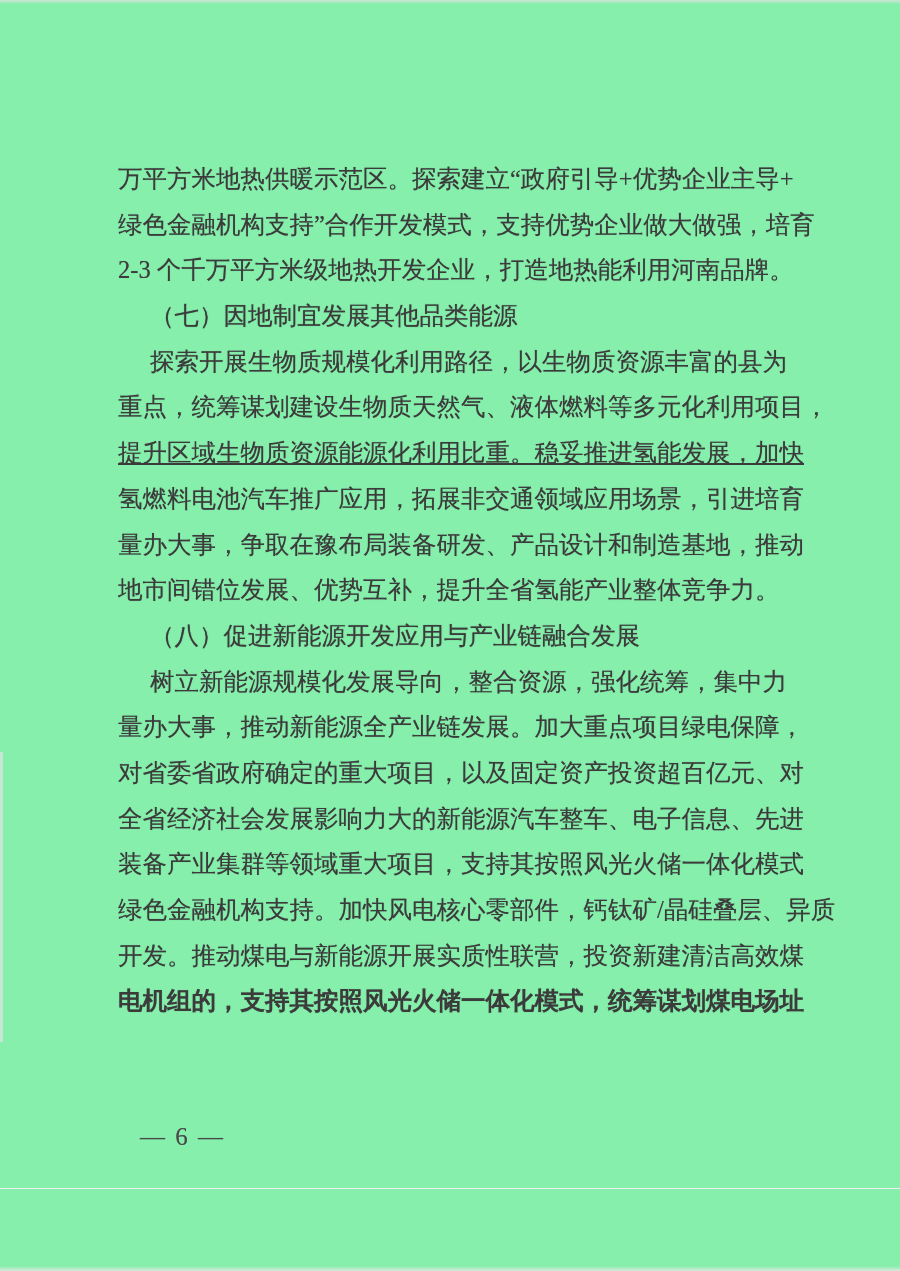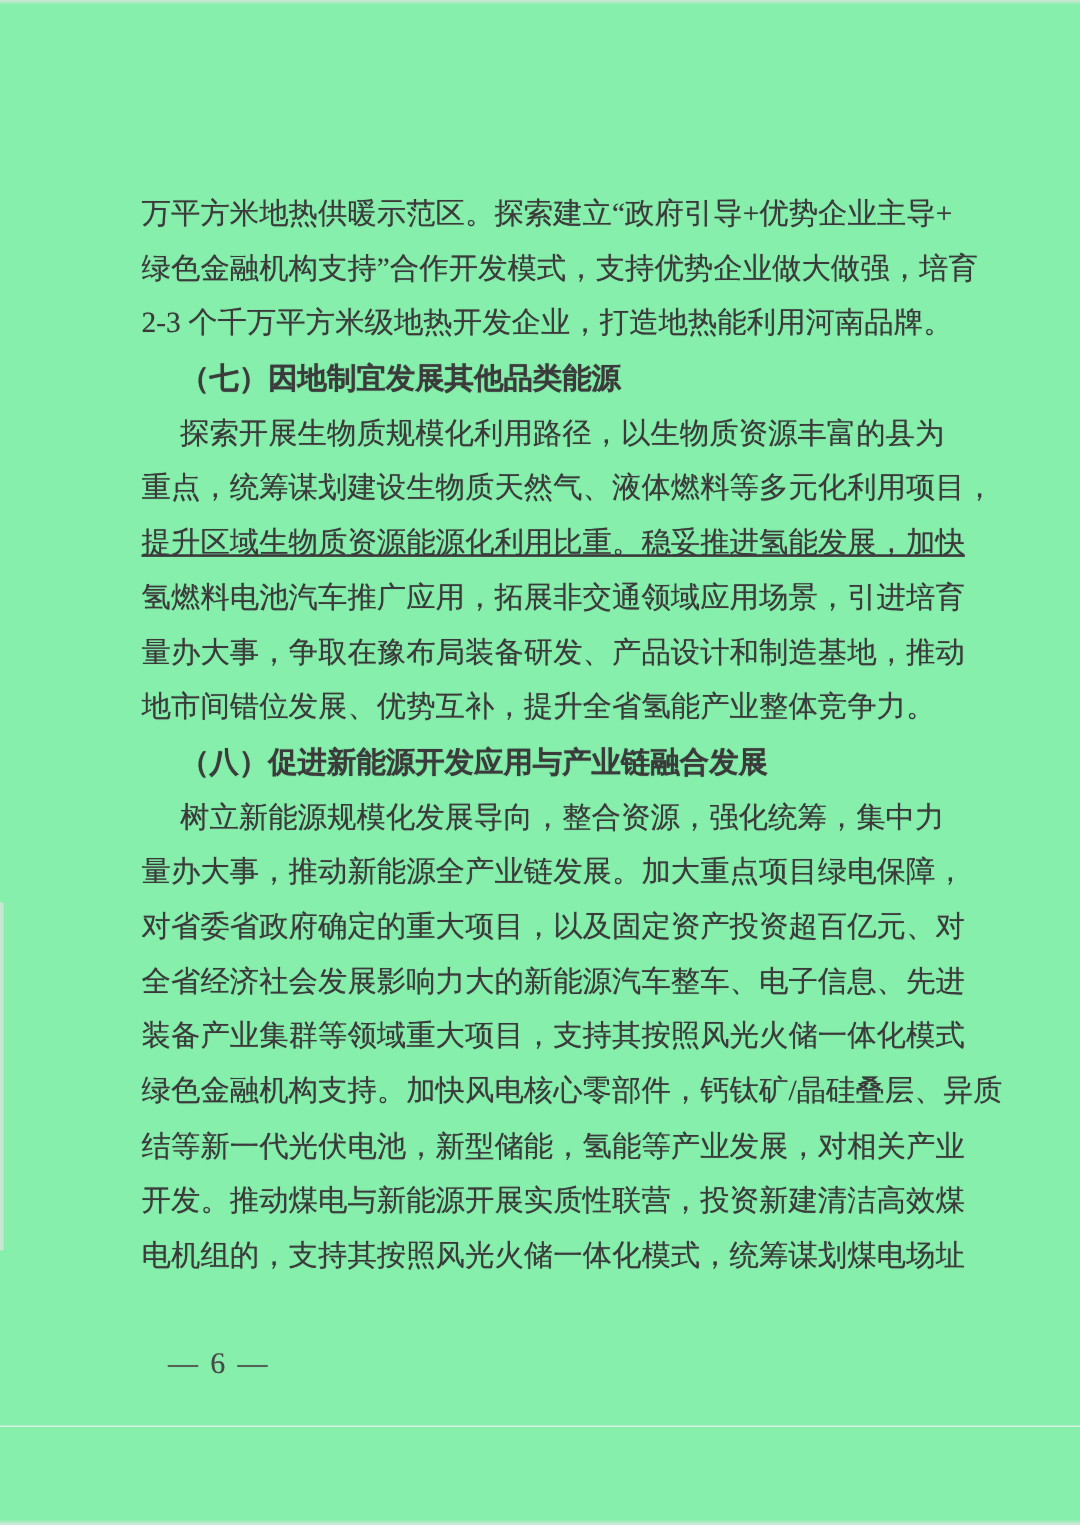--- a/index.html
+++ b/index.html
@@ -52,21 +52,21 @@
   .line {
     height: 45.7px;
     line-height: 45.7px;
     font-size: 24.5px;
     color: #3b3b3b;
     letter-spacing: 0px;
     white-space: nowrap;
     text-shadow: 0 0 0.7px rgba(60,60,60,0.55);
   }
   .line.heading {
-    font-weight: bold;
+    font-weight: normal;
     color: #343434;
     text-shadow: 0 0 0.9px rgba(40,40,40,0.6);
   }
   .line.indent {
     padding-left: 32px;
   }
   .page-number {
     position: absolute;
     left: 140px;
     top: 1122px;
@@ -95,20 +95,19 @@
       <div class="line" style="color: rgb(59, 59, 59);">氢燃料电池汽车推广应用，拓展非交通领域应用场景，引进培育</div>
       <div class="line" style="color: rgb(59, 59, 59);">量办大事，争取在豫布局装备研发、产品设计和制造基地，推动</div>
       <div class="line" style="color: rgb(59, 59, 59);">地市间错位发展、优势互补，提升全省氢能产业整体竞争力。</div>
       <div class="line heading indent" style="color: rgb(59, 59, 59);">（八）促进新能源开发应用与产业链融合发展</div>
       <div class="line indent" style="color: rgb(59, 59, 59);">树立新能源规模化发展导向，整合资源，强化统筹，集中力</div>
       <div class="line" style="color: rgb(59, 59, 59);">量办大事，推动新能源全产业链发展。加大重点项目绿电保障，</div>
       <div class="line" style="color: rgb(59, 59, 59);">对省委省政府确定的重大项目，以及固定资产投资超百亿元、对</div>
       <div class="line" style="color: rgb(59, 59, 59);">全省经济社会发展影响力大的新能源汽车整车、电子信息、先进</div>
       <div class="line" style="color: rgb(59, 59, 59);">装备产业集群等领域重大项目，支持其按照风光火储一体化模式</div>
       <div class="line" style="color: rgb(59, 59, 59);">绿色金融机构支持。加快风电核心零部件，钙钛矿/晶硅叠层、异质</div>
-      <div class="line" style="color: rgb(59, 59, 59);">结等新一代光伏电池，新型储能，氢能等产业发展，对相关产业</div>
       <div class="line" style="color: rgb(59, 59, 59);">开发。推动煤电与新能源开展实质性联营，投资新建清洁高效煤</div>
-      <div class="line" style="color: rgb(59, 59, 59);">电机组的，支持其按照风光火储一体化模式，统筹谋划煤电场址</div>
+      <div class="line" style="color: rgb(59, 59, 59); font-weight: bold;">电机组的，支持其按照风光火储一体化模式，统筹谋划煤电场址</div>
     </div>
   <div class="page-number">— 6 —</div>
   <div class="scan-line-lower"></div>
   <div class="scan-edge-bottom"></div>
 </div>
 
 </body></html>

